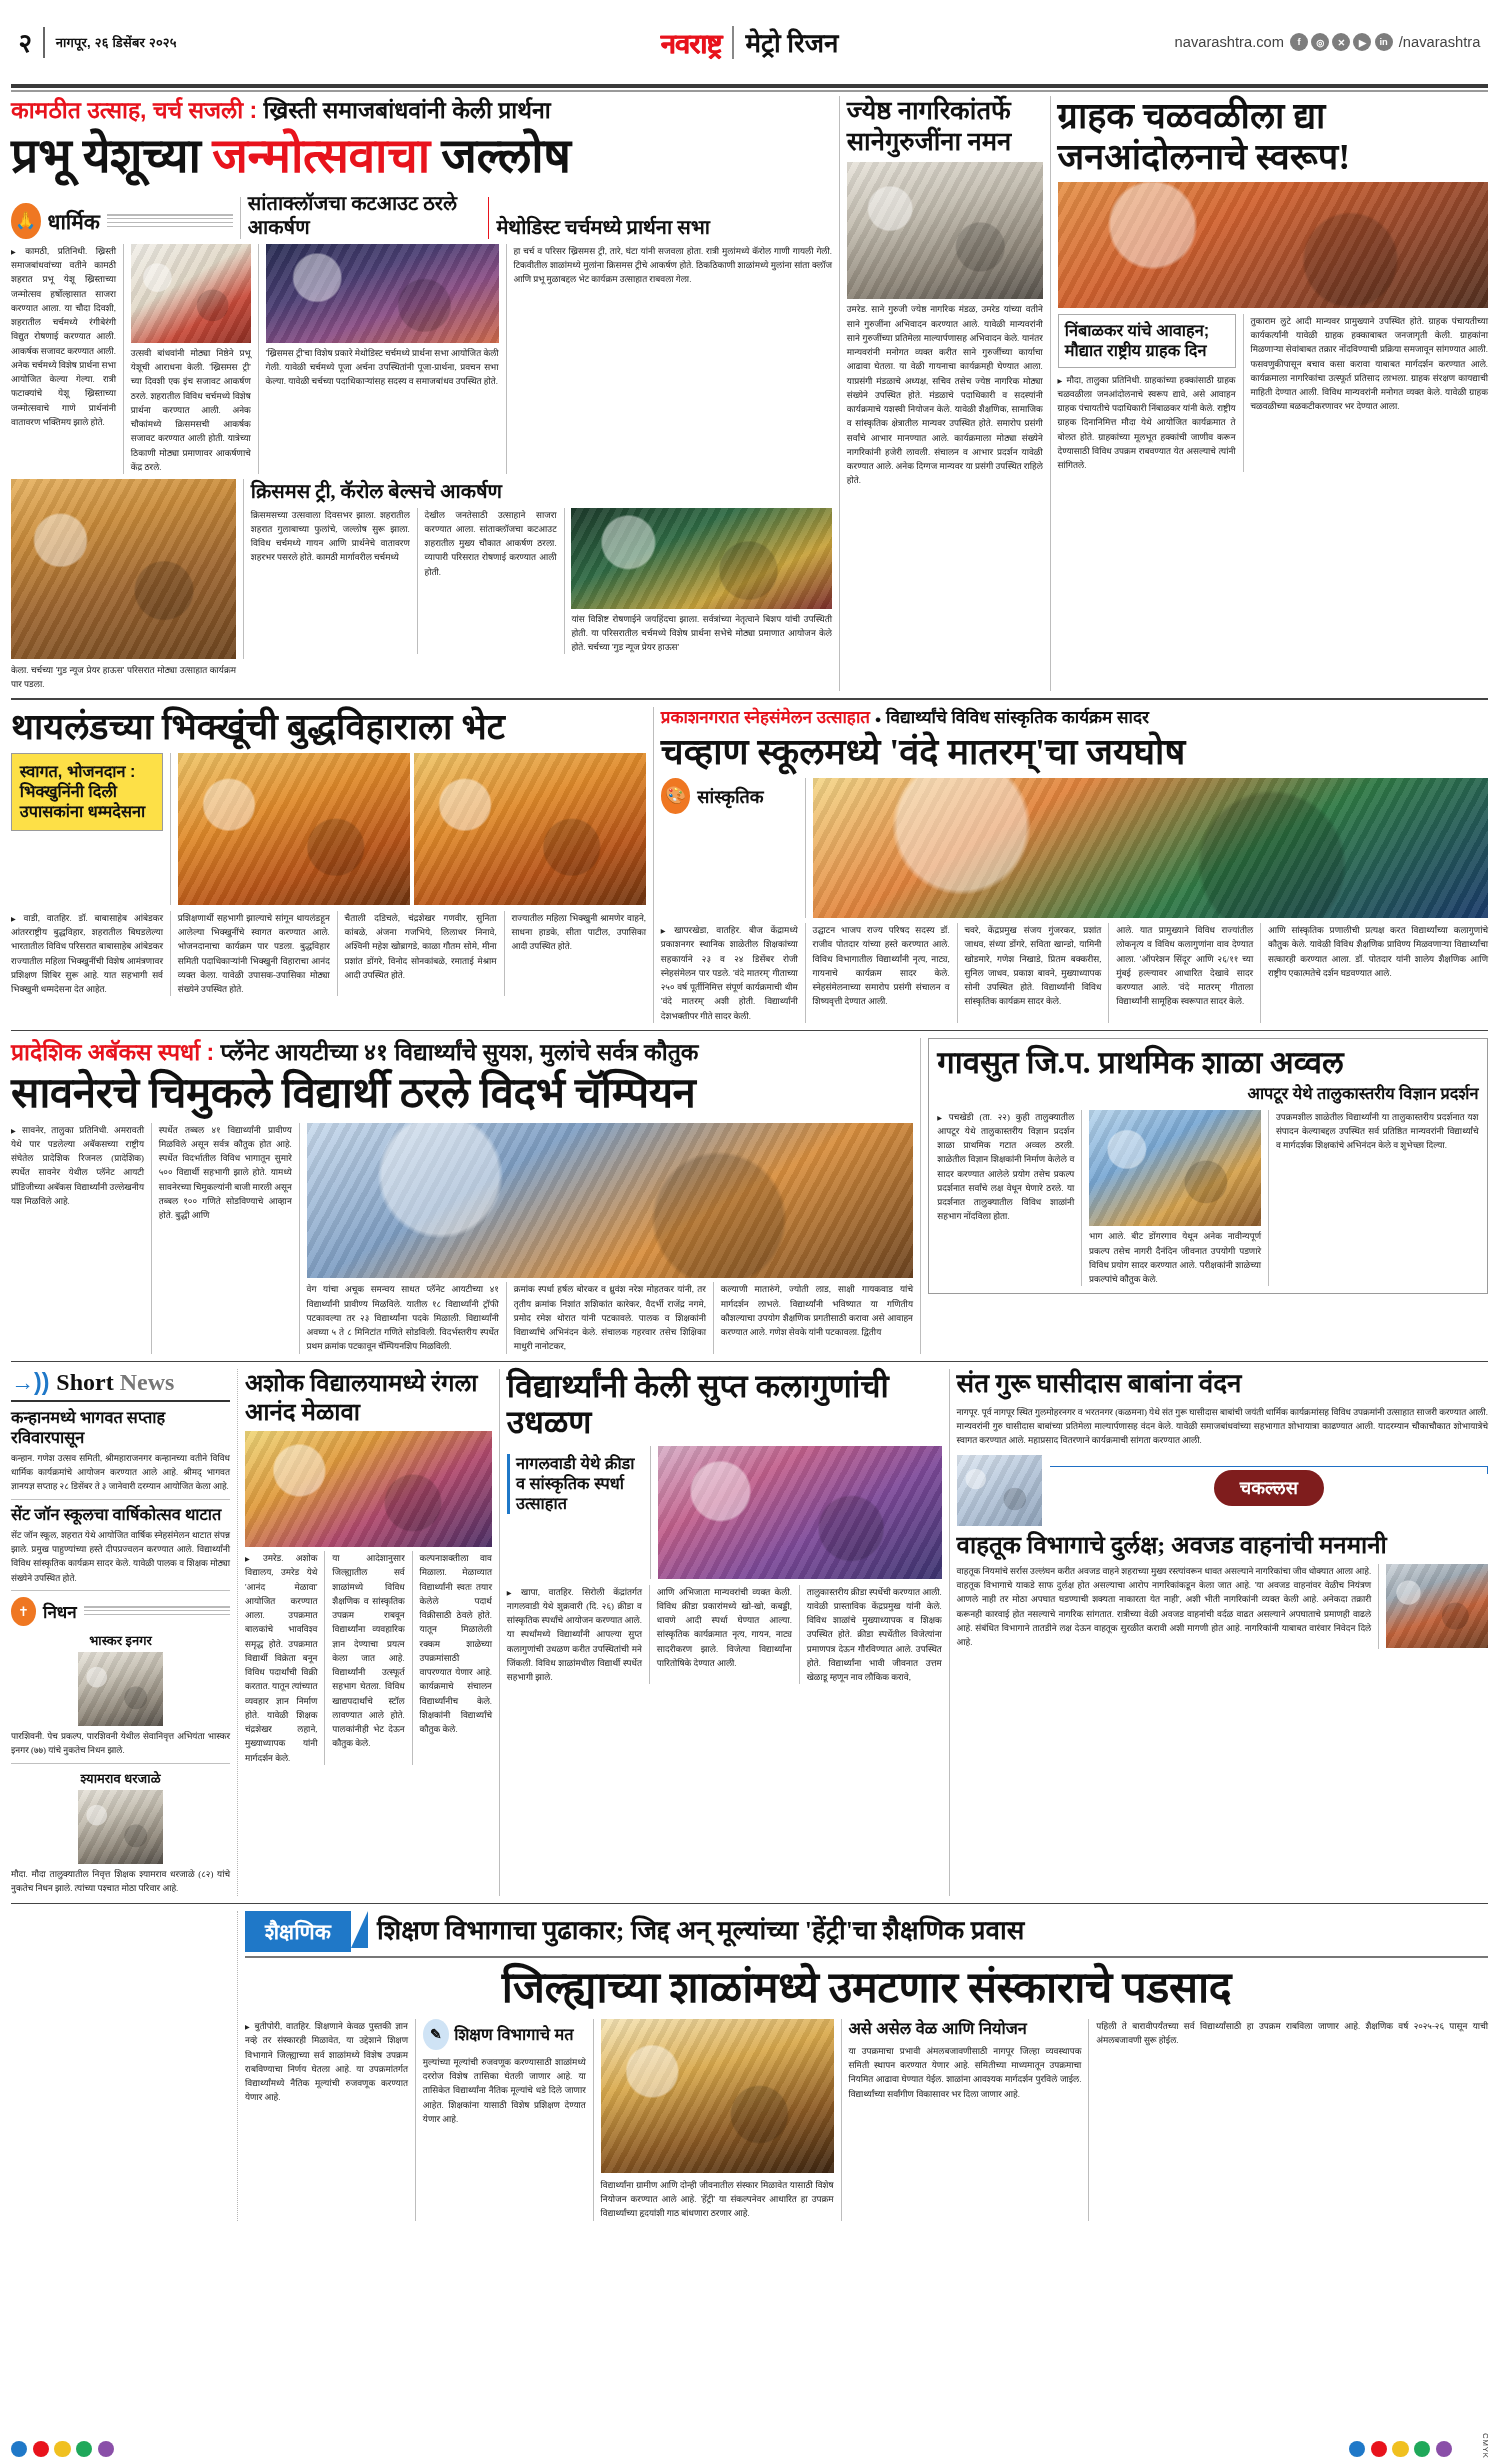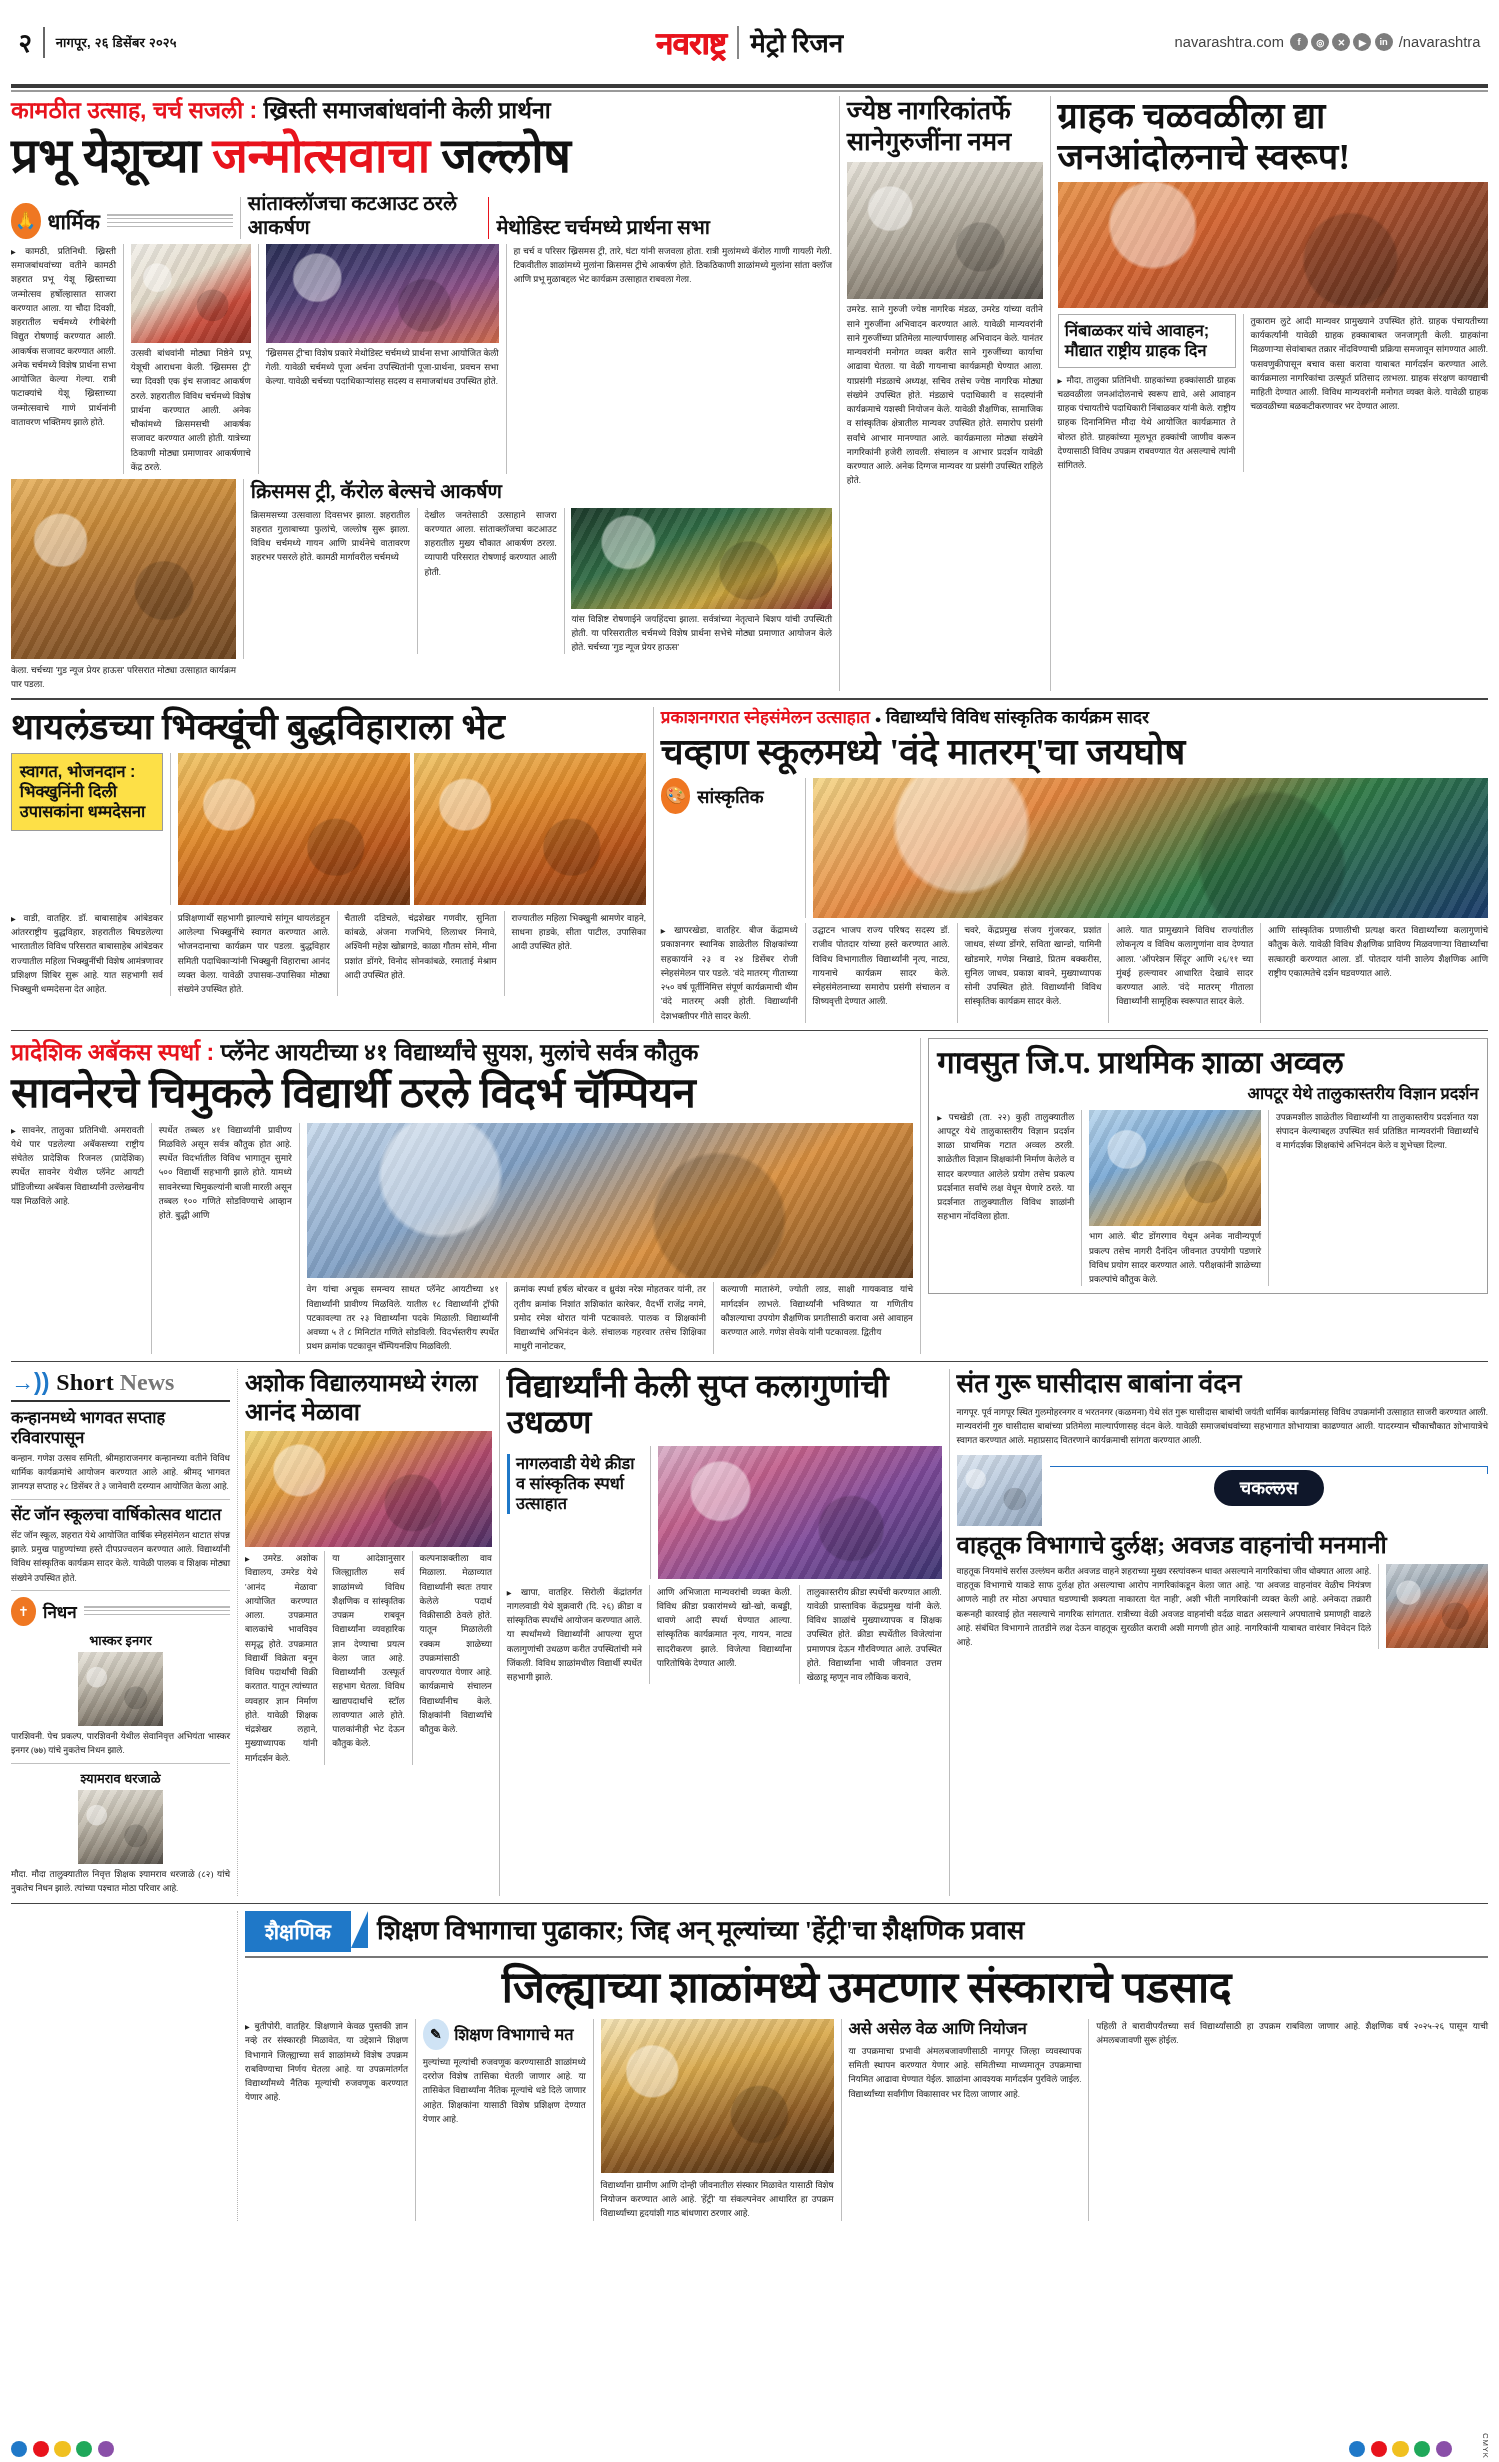--- a/index.html
+++ b/index.html
@@ -10,21 +10,21 @@
     font-family:"Liberation Sans", sans-serif;
     color:#111; position:relative; overflow:hidden;
   }
   
   .masthead{ height:84px; display:flex; align-items:center; padding:0 18.6px; position:relative; }
   .mh-left{ display:flex; align-items:center; gap:11px; width:33%; }
   .mh-pageno{ font-size:26px; font-weight:700; font-family:"Liberation Serif", serif; }
   .mh-divider{ width:1.6px; height:31px; background:#666; }
   .mh-date{ font-size:13px; font-weight:600; letter-spacing:0.2px; }
   .mh-center{ width:34%; display:flex; align-items:center; justify-content:center; gap:11px; }
-  .mh-logo{ font-size:31px; font-weight:900; color:#e8131c; font-family:Liberation Serif, serif;
+  .mh-logo{ font-size:27px; font-weight:900; color:#e8131c; font-family:Liberation Serif, serif;
             letter-spacing:-0.8px; text-shadow:0.8px 0 0 #e8131c; }
   .mh-vbar{ width:2.3px; height:33px; background:#888; }
   .mh-section{ font-size:26px; font-weight:700; font-family:"Liberation Serif", serif; }
   .mh-right{ width:33%; display:flex; align-items:center; justify-content:flex-end; gap:6.2px; }
   .mh-url, .mh-handle{ font-size:14.7px; color:#444; }
   .soc{ display:flex; gap:3.1px; }
   .soc i{ width:18px;height:18px;border-radius:50%;background:#7d7d7d;display:inline-flex;
           align-items:center;justify-content:center;color:#fff;font-size:9.3px;font-style:normal;font-weight:700;}
   .rule-thick{ height:3.9px; background:#3a3a3a; margin:0 11px; }
   .rule-thin{ height:1.6px; background:#999; margin:2.3px 11px 0; }
@@ -92,21 +92,21 @@
   
   .boxed{ border:1.6px solid #9a9a9a; padding:7.8px; }
   .boxed-thin{ border:0.8px solid #aaa; padding:6.2px; }
   .shortnews-hd{ display:flex; align-items:center; gap:7px; }
   .sn-icon{ color:#1f78c8; font-size:23px; font-weight:900; line-height:1; }
   .sn-txt{ font-size:24px; font-weight:900; font-family:"Liberation Serif", serif; }
   .sn-txt .g{ color:#777; }
   .sn-rule{ height:2.3px; background:#333; margin:3.9px 0 5.4px; }
   .sn-item-hd{ font-size:16.3px; font-weight:800; line-height:1.22; margin-bottom:3.1px;
                font-family:"Liberation Serif", serif; }
-  .chak-pill{ background:#0f172a; color:#fff; font-size:18px; font-weight:900; border-radius:20px;
+  .chak-pill{ background:#7f1d1d; color:#fff; font-size:18px; font-weight:900; border-radius:20px;
               padding:5.4px 26px 7px; display:inline-block; font-family:"Liberation Serif", serif; }
 
   
   .botbar{ position:absolute; bottom:4.7px; display:flex; gap:5.4px; align-items:center; }
   .botbar i{ width:16.3px;height:16.3px;border-radius:50%;display:inline-block; }
   .cmyk{ position:absolute; bottom:3.1px; right:9.3px; font-size:7.8px; color:#333;
          writing-mode:vertical-rl; letter-spacing:0.8px; }
 </style>
 </head>
 <body>

